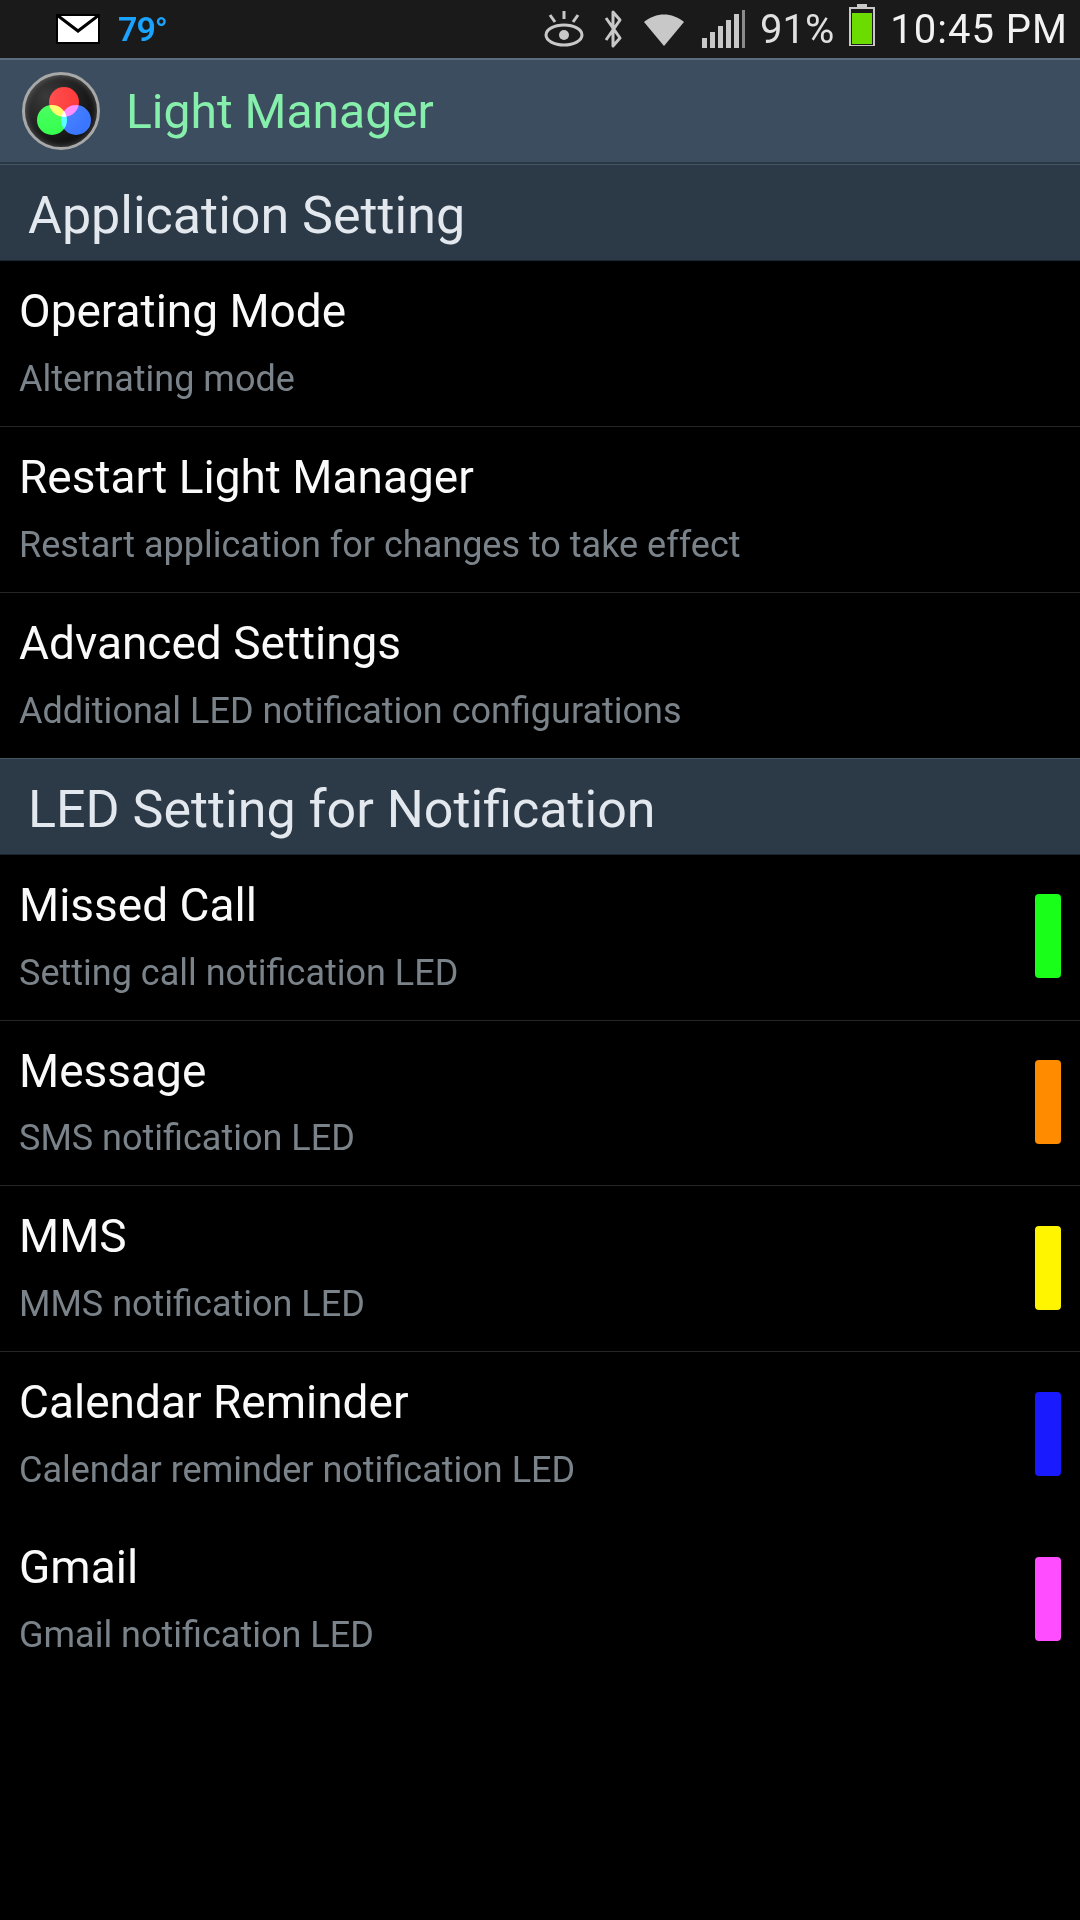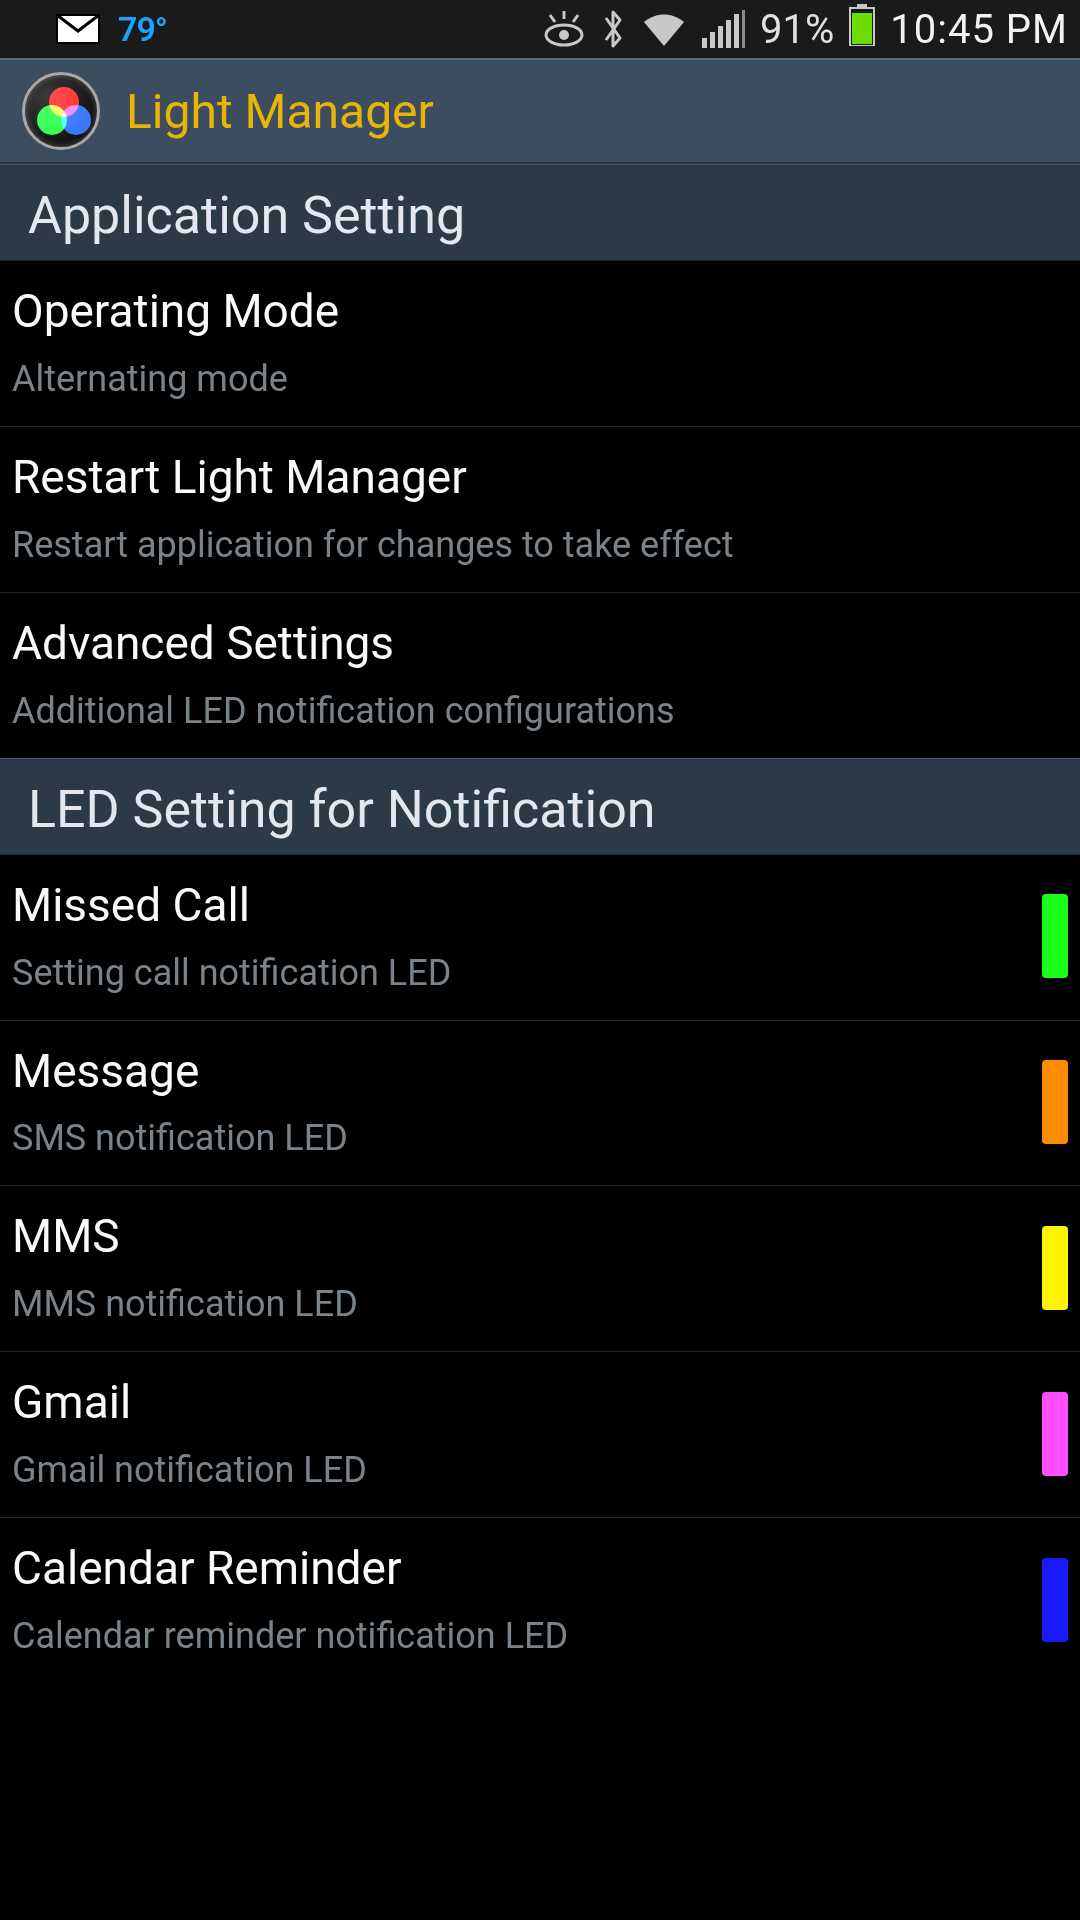--- a/index.html
+++ b/index.html
@@ -43,38 +43,38 @@
       width: 78px; height: 78px; border-radius: 50%;
       background: radial-gradient(circle at 30% 30%, #3a3a3a, #000);
       border: 3px solid #a8a8a8;
       position: relative;
       box-shadow: inset 0 0 6px rgba(255,255,255,.3);
     }
     .rgb-dot { position: absolute; width: 30px; height: 30px; border-radius: 50%; mix-blend-mode: screen; }
     .rgb-r { background:#ff1e1e; top:12px; left:24px; }
     .rgb-g { background:#1eff3a; top:30px; left:12px; }
     .rgb-b { background:#2a6bff; top:30px; left:36px; }
-    .app-title { font-size: 48px; font-weight: 400; color: #eab308; }
+    .app-title { font-size: 48px; font-weight: 400; color: #86efac; }
 
     
     .section-header {
       background: #2c3a47;
       padding: 20px 28px 14px;
       font-size: 52px;
       color: #e2e8ee;
       border-top: 1px solid #445566;
       border-bottom: 1px solid #1c2630;
     }
 
     
     .settings-list { background:#000; }
     .list-item {
       display: flex;
       align-items: center;
-      padding: 24px 12px 26px;
+      padding: 24px 19px 26px;
       border-bottom: 1px solid #262626;
       min-height: 150px;
     }
     .list-item:last-child { border-bottom: none; }
     .item-text { flex: 1 1 auto; }
     .item-title { font-size: 46px; color: #fafafa; line-height: 1.15; }
     .item-sub   { font-size: 36px; color: #7b838a; margin-top: 20px; }
     .led-swatch {
       width: 26px; height: 84px; border-radius: 4px;
       flex: 0 0 auto; margin-left: 20px;
@@ -182,27 +182,27 @@
     </div>
     <div class="led-swatch" style="background:#ff8c00"></div>
   </div>
   <div class="list-item">
     <div class="item-text">
       <div class="item-title">MMS</div>
       <div class="item-sub">MMS notification LED</div>
     </div>
     <div class="led-swatch" style="background:#fff500"></div>
   </div>
+  <div class="list-item" style="border-bottom:none;">
+    <div class="item-text">
+      <div class="item-title">Calendar Reminder</div>
+      <div class="item-sub">Calendar reminder notification LED</div>
+    </div>
+    <div class="led-swatch" style="background:#1a1aff"></div>
+  </div>
   <div class="list-item">
     <div class="item-text">
       <div class="item-title">Gmail</div>
       <div class="item-sub">Gmail notification LED</div>
     </div>
     <div class="led-swatch" style="background:#ff4dff"></div>
   </div>
-  <div class="list-item" style="border-bottom:none;">
-    <div class="item-text">
-      <div class="item-title">Calendar Reminder</div>
-      <div class="item-sub">Calendar reminder notification LED</div>
-    </div>
-    <div class="led-swatch" style="background:#1a1aff"></div>
-  </div>
 </div>
 
 </body></html>

